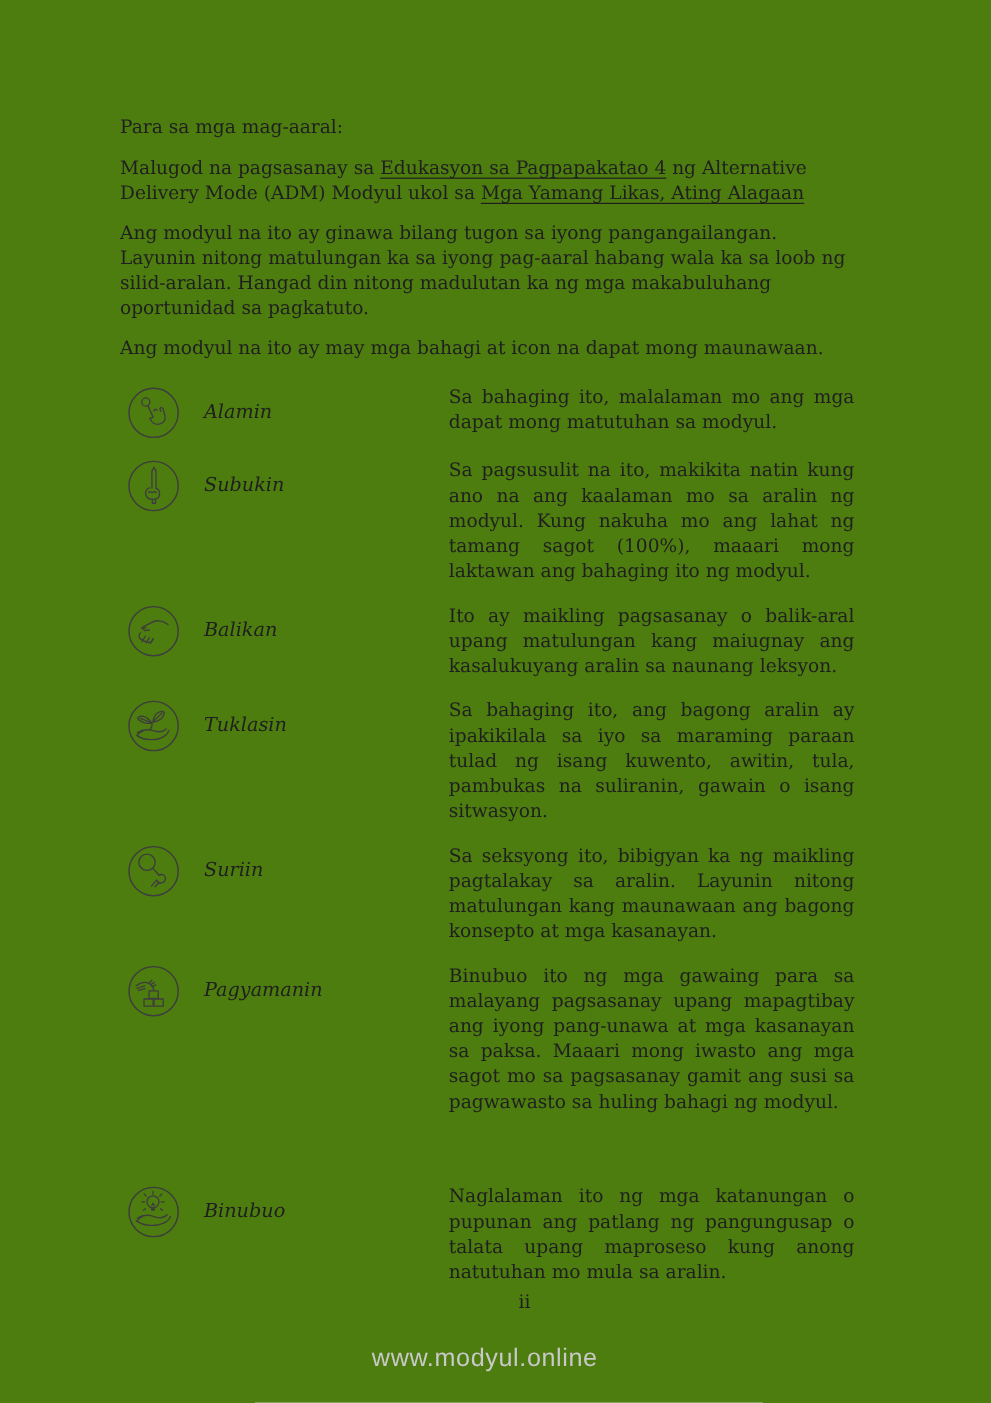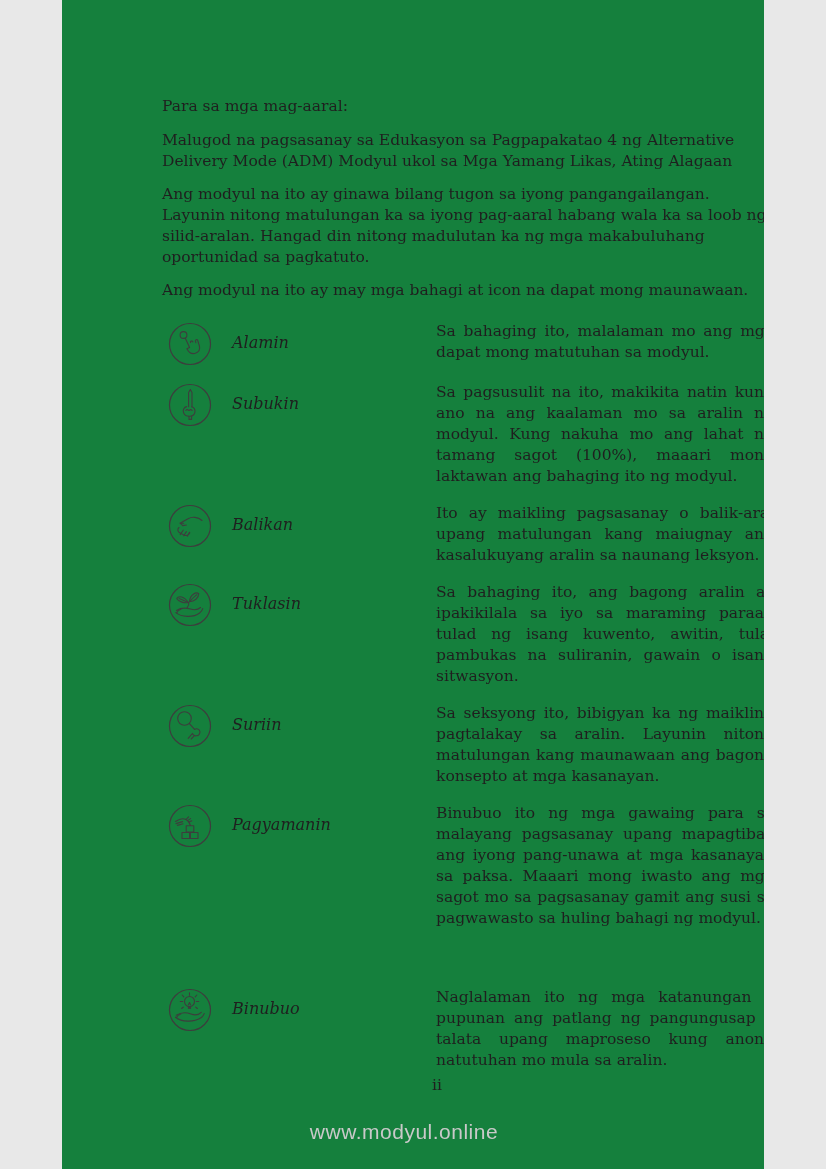--- a/index.html
+++ b/index.html
@@ -1,40 +1,40 @@
 <!DOCTYPE html>
 <html><head>
 <meta charset="utf-8">
 <style>
   html,body{margin:0;padding:0;background:#e8e8e8;}
   .page{
     position:relative;
-    width:702px;height:1169px;
-    background:#15803d;
+    width:826px;height:1169px;
+    background:#4d7c0f;
     margin:0 auto;
     font-family:"DejaVu Serif","Liberation Serif",serif;
     color:#1f1f1f;
     overflow:hidden;
   }
   .content{
     position:absolute;
     left:100px;top:96px;
     width:612px;
   }
   .heading{
     font-size:15.5px;line-height:21px;
     margin:0 0 13px 0;
   }
   .para{
     font-size:15.5px;line-height:21px;
     margin:0 0 12px 0;
     text-align:left;
   }
   .para.last{margin-bottom:20px;}
-  .u{text-underline-offset:2.5px;margin-top:47px;}
+  .u{text-decoration:underline;text-underline-offset:2.5px;margin-top:47px;}
   .row{
     display:grid;
     grid-template-columns:66px 208px 1fr;
     align-items:start;
     margin-bottom:16px;
   }
   .row.gap-big{margin-bottom:58px;}
   .icon-cell{padding-left:6px;padding-top:1px;}
   .icon-cell svg{display:block;}
   .label-cell{

